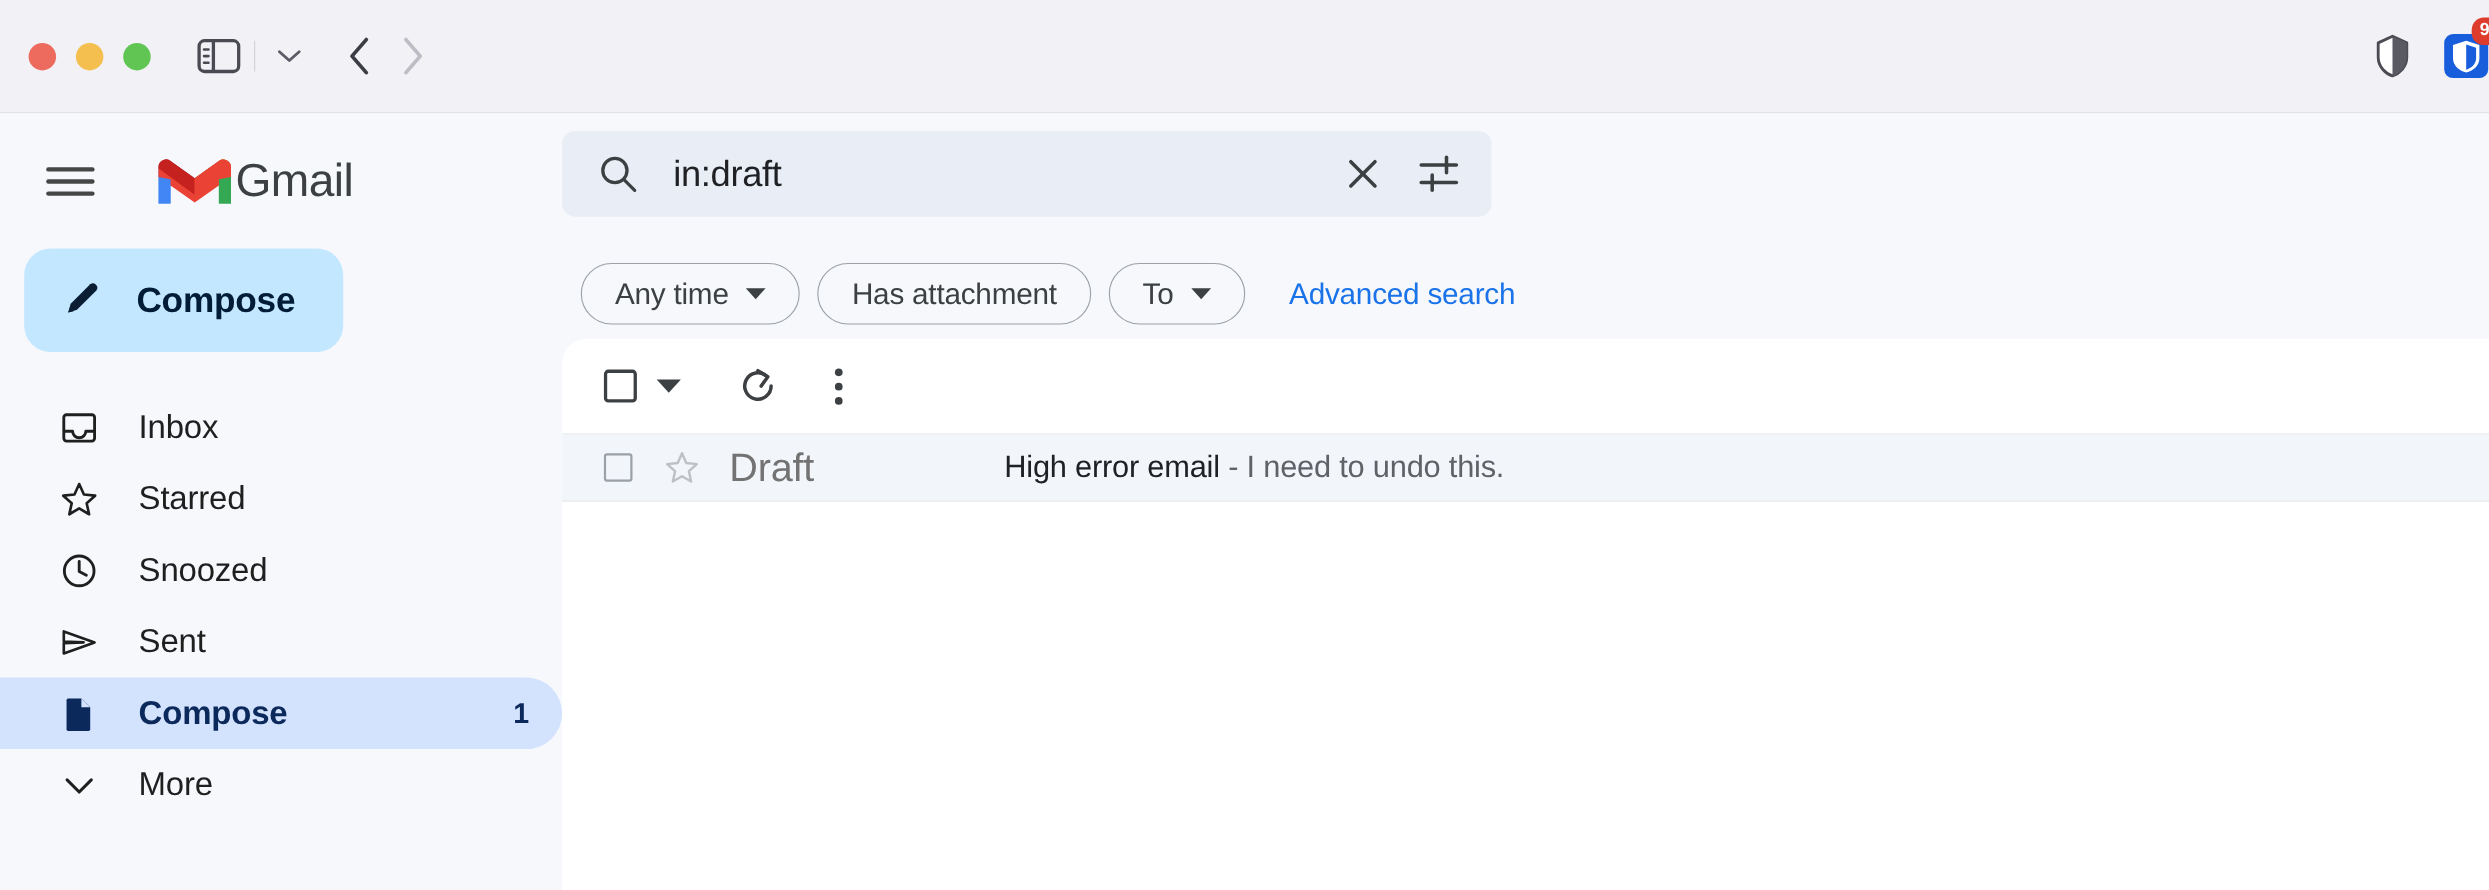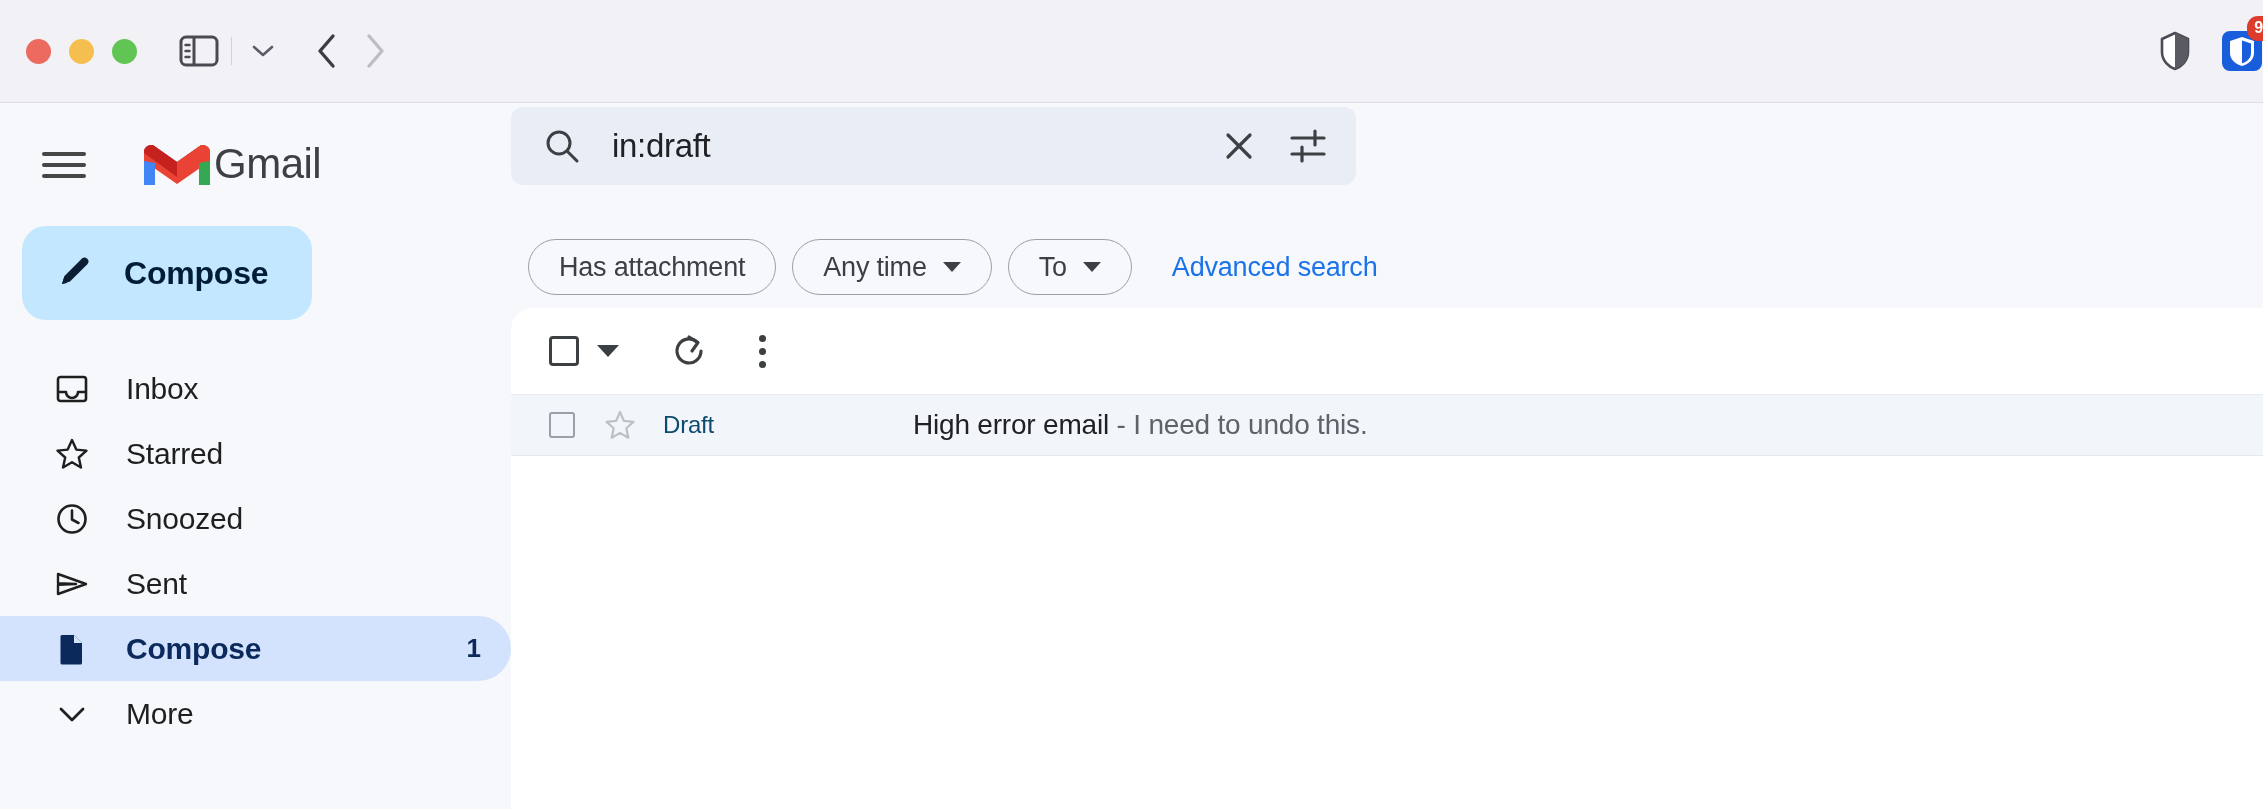--- a/index.html
+++ b/index.html
@@ -133,21 +133,21 @@
   }
   .gmail-wordmark {
     font-size: 42px;
     color: #3c4043;
     letter-spacing: -0.5px;
   }
 
   .searchbar {
     position: absolute;
     left: 511px;
-    top: 4px;
+    top: 16px;
     width: 845px;
     height: 78px;
     background: #e9eef6;
     border-radius: 12px;
     display: flex;
     align-items: center;
   }
   .searchbar .search-icon { margin-left: 32px; display: flex; }
   .search-value {
     margin-left: 31px;
@@ -312,22 +312,22 @@
   }
   .row-check {
     width: 26px; height: 26px;
     border: 2px solid #9aa0a6;
     border-radius: 3px;
     margin-left: 10px;
   }
   .row-star { margin-left: 28px; display: flex; }
   .row-label {
     margin-left: 26px;
-    font-size: 24px;
-    color: #0c4a6e;
+    font-size: 36px;
+    color: #737373;
     letter-spacing: -0.2px;
     width: 250px;
   }
   .row-subject {
     font-size: 28px;
     color: #202124;
     letter-spacing: -0.2px;
     white-space: nowrap;
     text-align: center;
   }
@@ -451,25 +451,25 @@
           <line x1="4" y1="27" x2="36" y2="27" stroke="#3c4043" stroke-width="3.2" stroke-linecap="round"></line>
           <line x1="27" y1="4" x2="27" y2="18" stroke="#3c4043" stroke-width="3.2" stroke-linecap="round"></line>
           <line x1="14" y1="20" x2="14" y2="34" stroke="#3c4043" stroke-width="3.2" stroke-linecap="round"></line>
         </svg>
       </span>
     </div>
   </div>
 
   <div class="chips-row">
     <button class="chip">
-      <span>Has attachment</span>
+      <span>Any time</span>
+      <span class="caret"></span>
     </button>
     <button class="chip">
-      <span>Any time</span>
-      <span class="caret"></span>
+      <span>Has attachment</span>
     </button>
     <button class="chip">
       <span>To</span>
       <span class="caret"></span>
     </button>
     <a class="adv-search" href="#">Advanced search</a>
   </div>
 
   <div class="gm-body">
 

